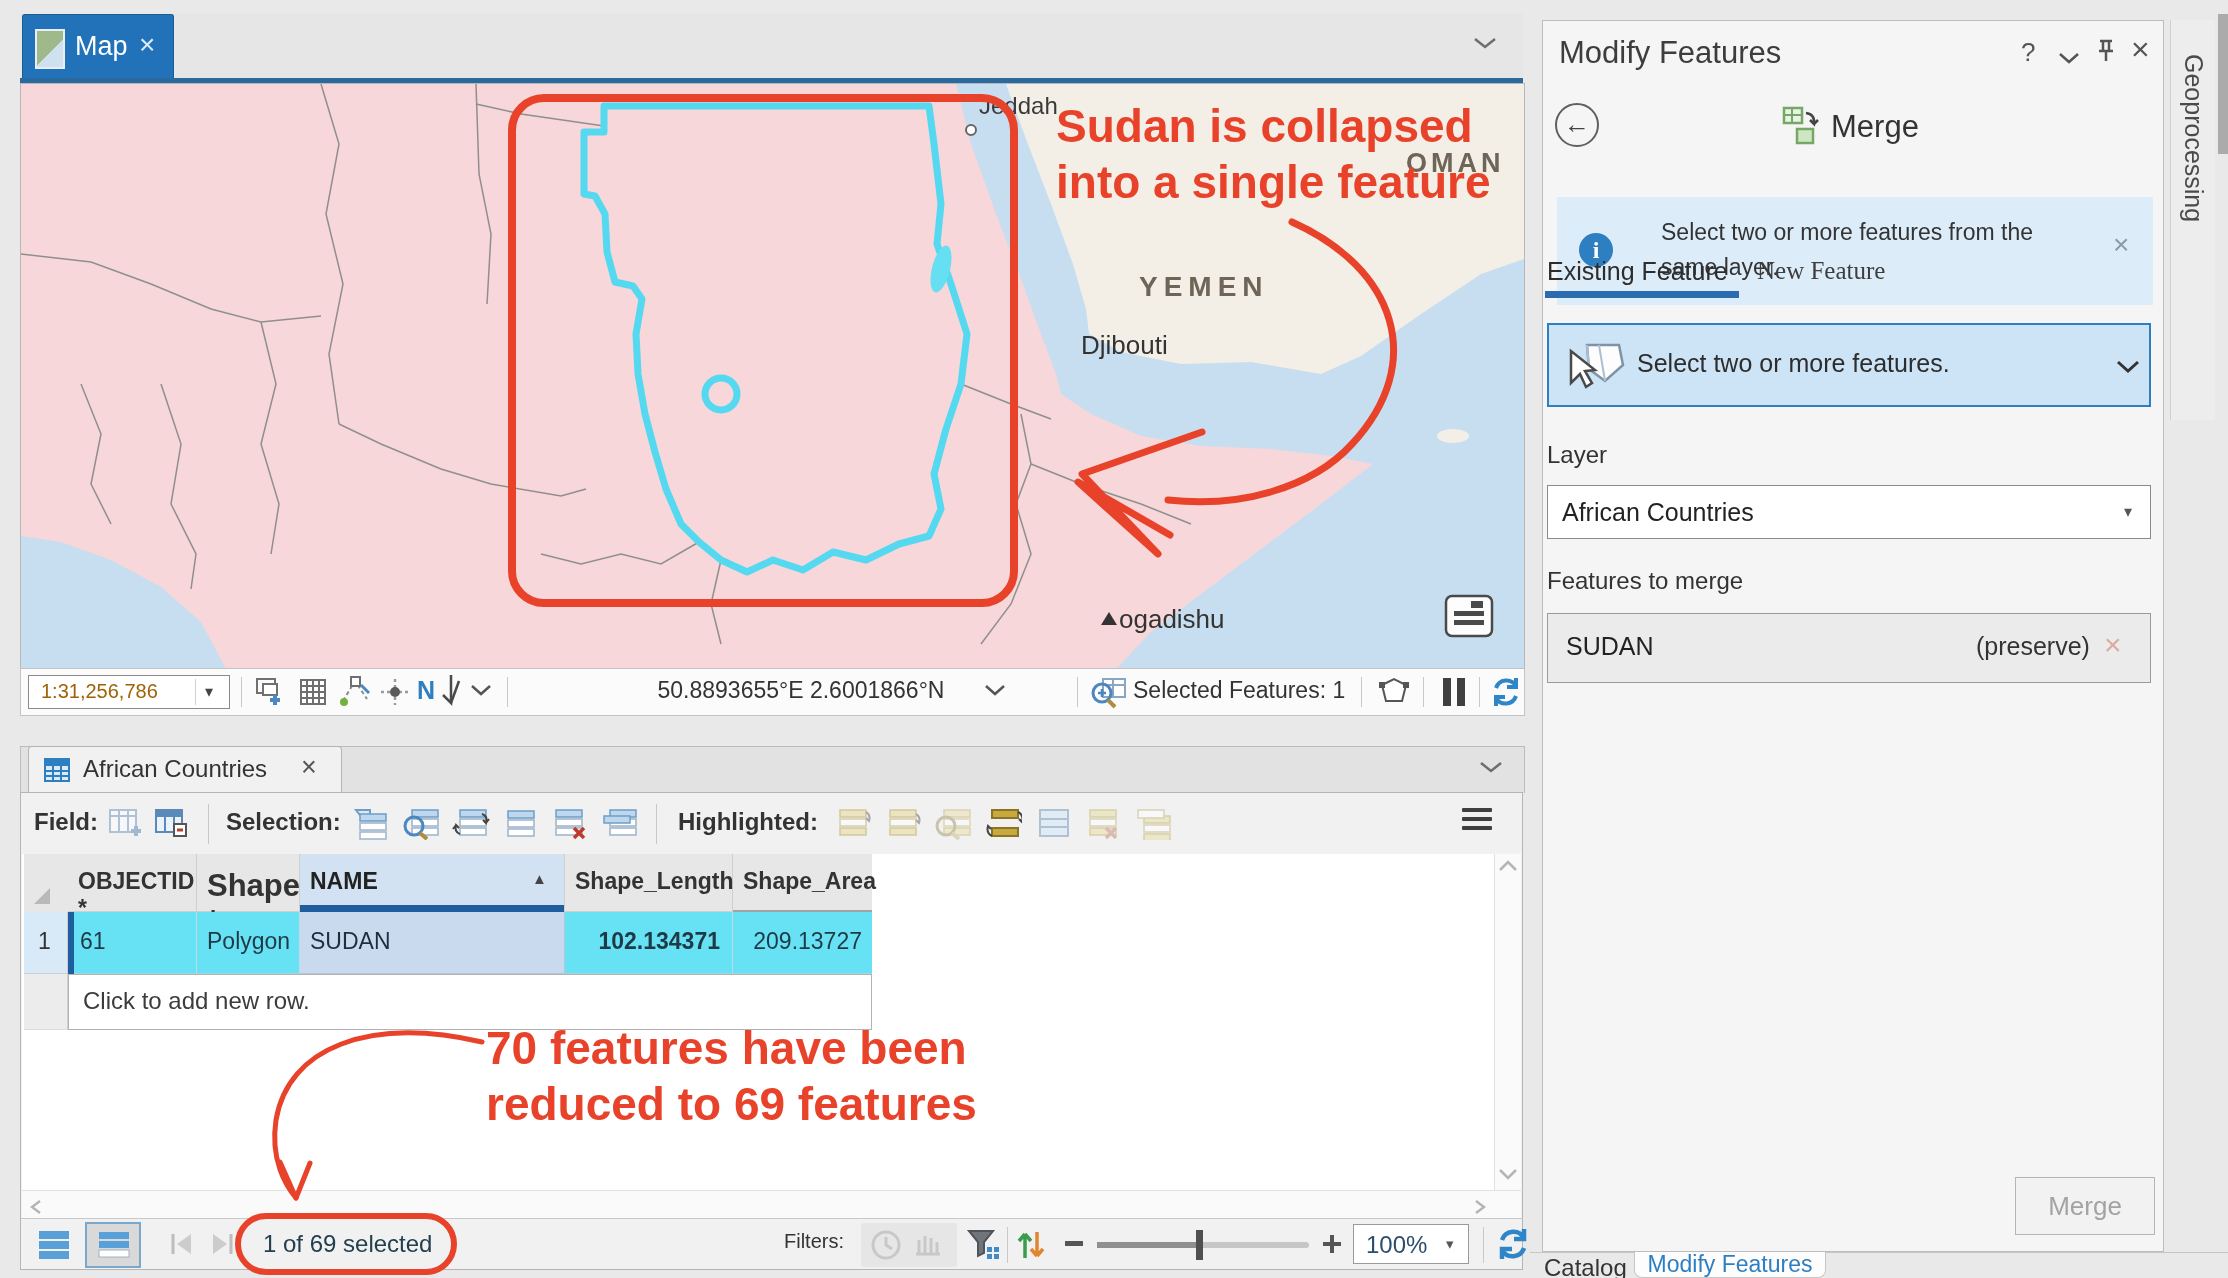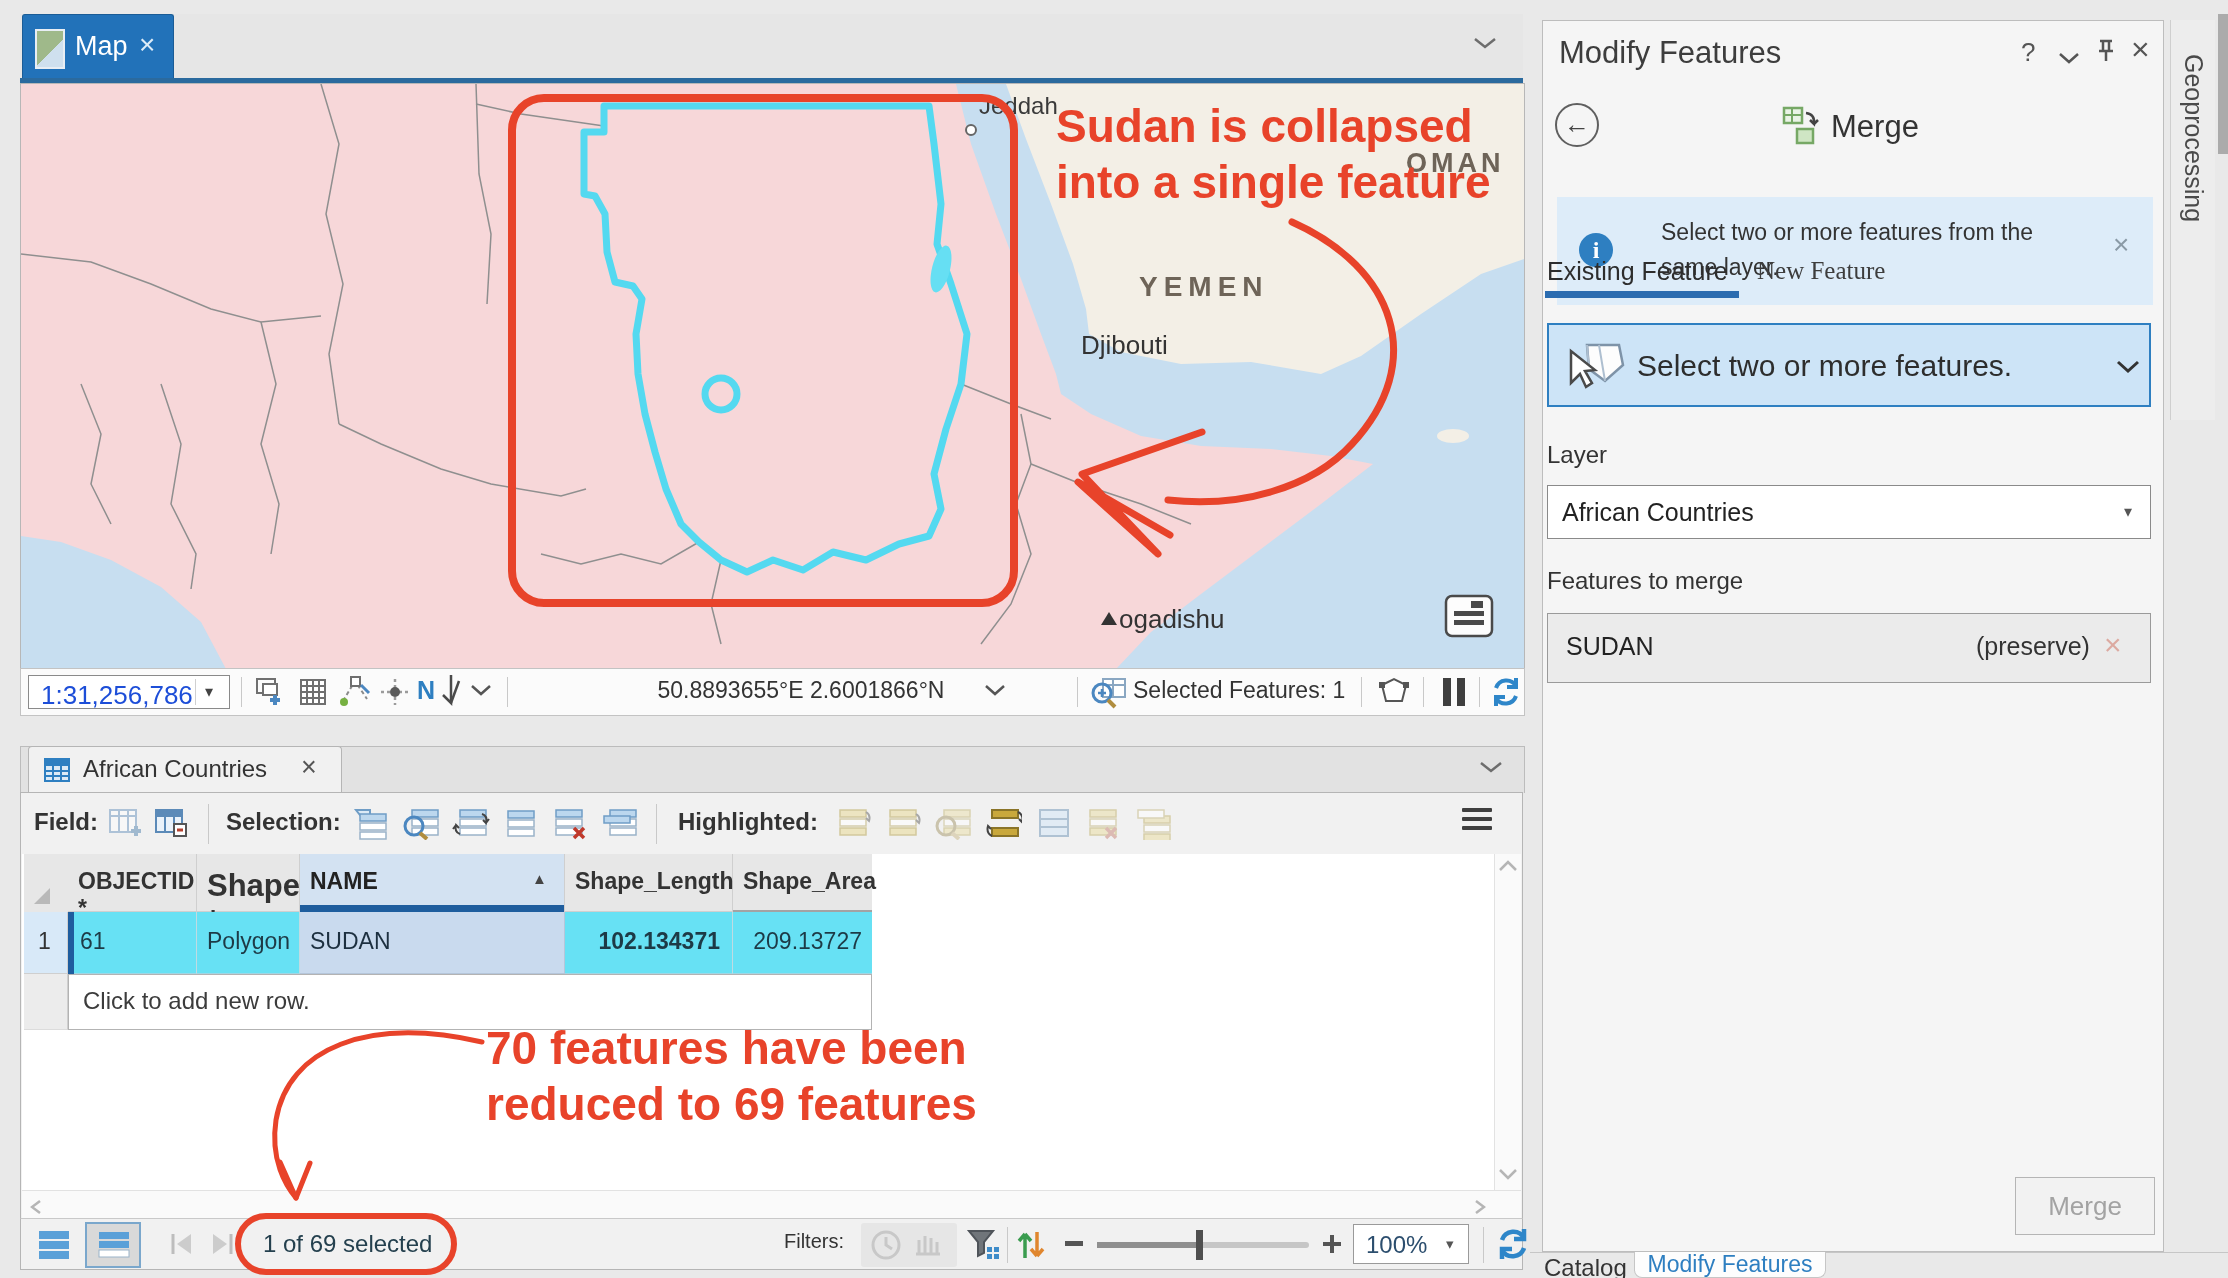--- a/index.html
+++ b/index.html
@@ -65,21 +65,21 @@
     <g>
       <rect x="1425" y="512" width="46" height="40" rx="6" fill="#fdfdfd" stroke="#4a4a4a" stroke-width="2.5"></rect>
       <rect x="1450" y="517" width="12" height="7" fill="#4a4a4a"></rect>
       <rect x="1433" y="527" width="30" height="5" fill="#4a4a4a"></rect>
       <rect x="1433" y="536" width="30" height="5" fill="#4a4a4a"></rect>
     </g>
   </svg>
 
   <div class="abs" style="left:20px;top:668px;width:1503px;height:46px;background:#fbfbfb;border:1px solid #c3c3c3;">
     <div class="abs" style="left:7px;top:6px;width:200px;height:32px;background:#fff;border:1px solid #8a8a8a;">
-      <span class="abs" style="left:12px;top:4px;font-size:26px;color:#1d4ed8;">1:31,256,786</span>
+      <span class="abs" style="left:12px;top:4px;font-size:20px;color:#a16207;">1:31,256,786</span>
       <span class="abs" style="left:176px;top:6px;font-size:16px;color:#444;">▾</span>
       <div class="abs" style="left:166px;top:3px;width:1px;height:26px;background:#d0d0d0;"></div>
     </div>
     <div class="sep" style="left:220px;top:8px;height:30px;"></div>
     <div class="abs" style="left:232px;top:6px;">
       <svg width="36" height="34">
           <rect x="4" y="4" width="18" height="14" fill="none" stroke="#707070" stroke-width="2"></rect>
           <rect x="10" y="9" width="14" height="11" fill="#fff" stroke="#707070" stroke-width="2"></rect>
           <path d="M22,20 v10 M17,25 h10" stroke="#4b87c0" stroke-width="4"></path>
         </svg>
@@ -472,21 +472,21 @@
     <div class="abs" style="left:4px;top:236px;font-size:25px;color:#2d2d2d;"><span>Existing Feature</span></div>
     <div class="abs" style="left:214px;top:236px;font-size:25px;color:#3d3d3d;font-family:Liberation Serif, serif;"><span>New Feature</span></div>
     <div class="abs" style="left:2px;top:270px;width:194px;height:7px;background:#2b6cb0;"></div>
 
     <div class="abs" style="left:4px;top:302px;width:604px;height:84px;background:#cde4f7;border:2px solid #2e7fc1;box-sizing:border-box;">
       <svg style="position:absolute;left:14px;top:12px;" width="62" height="56">
           <polygon points="24,8 56,8 60,28 42,44 26,32" fill="#fdfdfd" stroke="#7e93a8" stroke-width="2.5"></polygon>
           <path d="M36,8 L42,44 M24,8 L26,32" stroke="#aebfd0" stroke-width="2"></path>
           <path d="M8,14 L8,46 L17,37 L23,50 L29,46 L22,34 L32,33 Z" fill="#ffffff" stroke="#4a4a4a" stroke-width="2.5"></path>
         </svg>
-      <span style="position:absolute;left:88px;top:24px;font-size:30px;color:#2d2d2d;">Select two or more features.</span>
+      <span style="position:absolute;left:88px;top:24px;font-size:25px;color:#2d2d2d;">Select two or more features.</span>
       <svg style="position:absolute;left:566px;top:34px;" width="26" height="16">
           <polyline points="3,3 13,12 23,3" fill="none" stroke="#333" stroke-width="3"></polyline>
         </svg>
     </div>
 
     <div class="abs" style="left:4px;top:420px;font-size:24px;color:#333;">Layer</div>
     <div class="abs" style="left:4px;top:464px;width:604px;height:54px;background:#fff;border:1px solid #8a8a8a;box-sizing:border-box;">
       <span style="position:absolute;left:14px;top:12px;font-size:25px;color:#222;">African Countries</span>
       <span style="position:absolute;left:576px;top:16px;font-size:16px;color:#555;">▾</span>
     </div>

